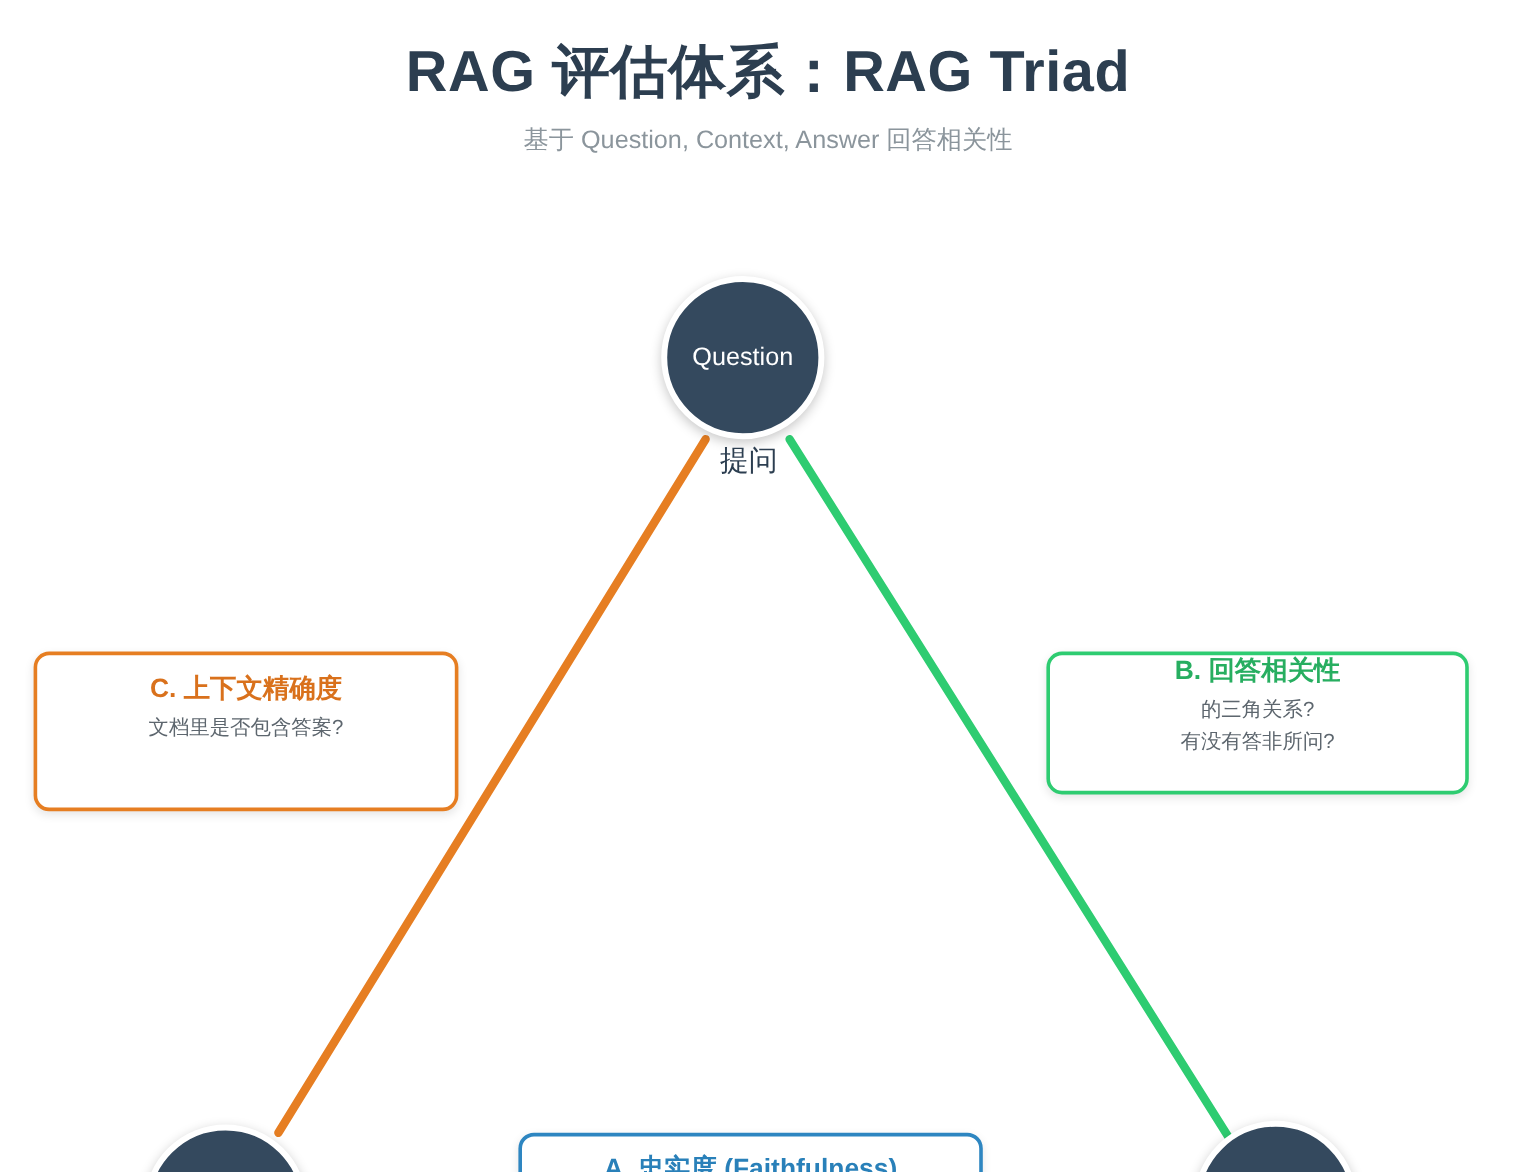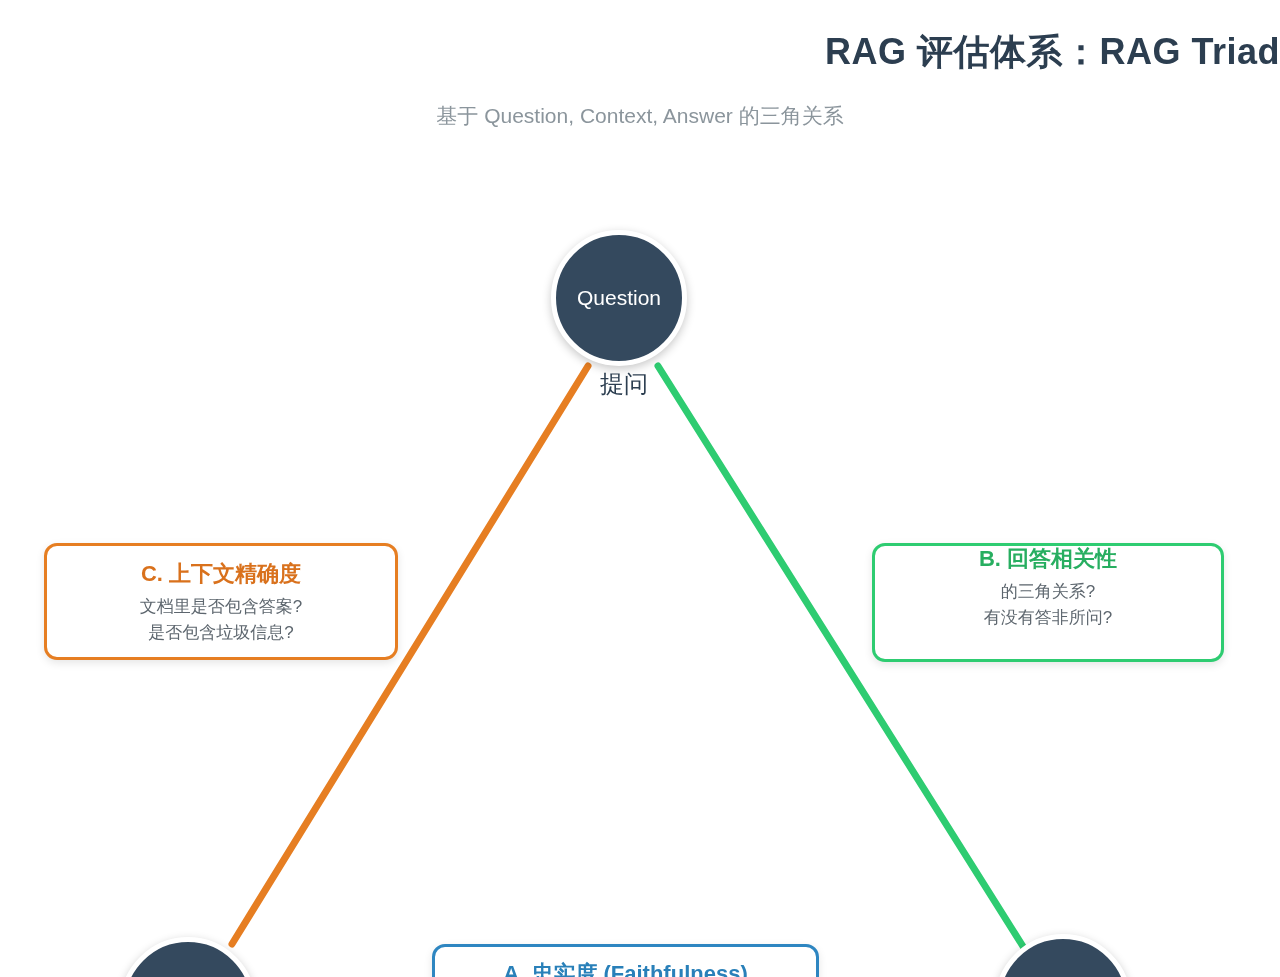--- a/index.html
+++ b/index.html
@@ -5,22 +5,22 @@
   html,body{margin:0;padding:0;background:#fff;}
   .page{
     position:relative;
     width:1280px;height:977px;
     background:#ffffff;
     overflow:hidden;
     font-family:"Liberation Sans","DejaVu Sans",sans-serif;
   }
   .page-title{
     position:absolute;top:28px;left:0;width:100%;
-    text-align:right;
-    font-size:36px;font-weight:bold;
+    text-align:center;
+    font-size:48px;font-weight:bold;
     color:var(--title-navy);
     letter-spacing:.5px;
   }
   .page-subtitle{
     position:absolute;top:102px;left:0;width:100%;
     text-align:center;
     font-size:21px;
     color:var(--subtitle-gray);
   }
   .edges{position:absolute;left:0;top:0;width:1280px;height:977px;}
@@ -47,54 +47,53 @@
     white-space:nowrap;
   }
   .card{
     position:absolute;
     background:#ffffff;
     border-radius:13px;
     text-align:center;
     box-shadow:0 3px 8px rgba(0,0,0,.10);
     box-sizing:border-box;
   }
-  .card-c{left:44px;top:543px;width:354px;height:117px;border:3px solid var(--orange);padding-top:15px;}
+  .card-c{left:28px;top:543px;width:354px;height:133px;border:3px solid var(--orange);padding-top:15px;}
   .card-b{left:872px;top:543px;width:352px;height:119px;border:3px solid var(--green);}
   .card-a{left:432px;top:944px;width:387px;height:112px;border:3px solid var(--blue);padding-top:14px;}
   .card-title{font-size:22px;font-weight:bold;line-height:26px;}
   .card-c .card-title{color:var(--orange-text);}
   .card-b .card-title{color:var(--green-text);}
   .card-a .card-title{color:var(--blue-text);}
   .card-body{margin-top:7px;font-size:17px;color:var(--body-gray);line-height:26px;}
 </style>
 </head>
 <body>
 
 <div class="page">
 
   <div class="page-title">RAG 评估体系：RAG Triad</div>
 
-  <div class="page-subtitle">基于 Question, Context, Answer 的三角关系</div>
+  <div class="page-subtitle">基于 Question, Context, Answer 回答相关性</div>
 
   <svg class="edges" viewBox="0 0 1280 977">
     <line class="edge-orange" x1="588" y1="366" x2="232" y2="944"></line>
     <line class="edge-green" x1="658" y1="366" x2="1024" y2="948"></line>
   </svg>
 
   <div class="node node-question">
     <span class="node-label">Question</span>
   </div>
 
   <div class="node-caption">提问</div>
 
   <div class="card card-c">
     <div class="card-title">C. 上下文精确度</div>
     <div class="card-body">
       <div>文档里是否包含答案?</div>
-      <div>是否包含垃圾信息?</div>
     </div>
   </div>
 
   <div class="card card-b">
     <div class="card-title">B. 回答相关性</div>
     <div class="card-body">
       <div>的三角关系?</div>
       <div>有没有答非所问?</div>
     </div>
   </div>

